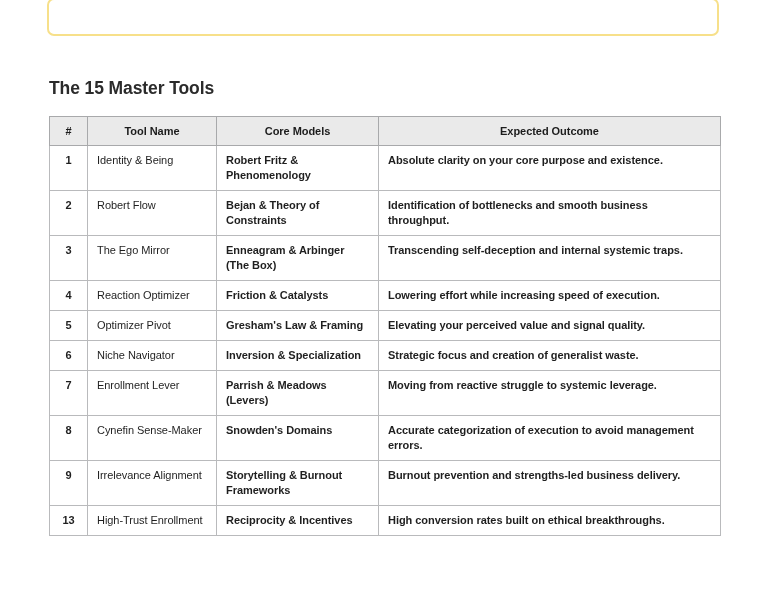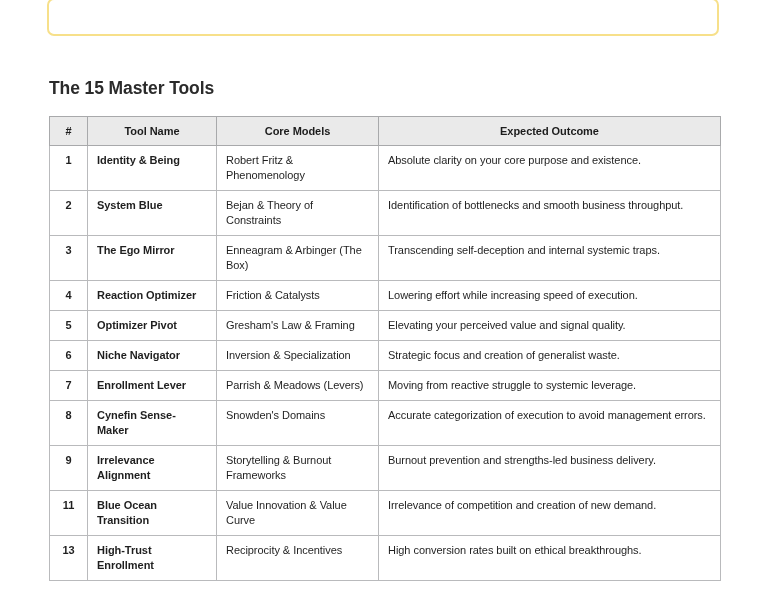--- a/index.html
+++ b/index.html
@@ -90,30 +90,31 @@
   }
 
   table.tools-table tbody td {
     border: 1px solid #b9babc;
     font-size: 11px;
     color: #1f1f1f;
     padding: 7px 9px 7px 9px;
     line-height: 15px;
     vertical-align: top;
     letter-spacing: -0.05px;
+    font-weight: bold;
   }
   table.tools-table tbody td.td-num {
     text-align: center;
     font-weight: bold;
     padding-left: 4px;
     padding-right: 4px;
     font-size: 11px;
   }
   table.tools-table tbody td.td-tool {
-    font-weight: bold;
+    font-weight: normal;
   }
 
   
   .next-heading {
     position: absolute;
     left: 49px;
     top: 584px;
     margin: 0;
     font-size: 17.5px;
     font-weight: bold;
@@ -150,21 +151,21 @@
       </thead>
       <tbody>
         <tr>
           <td class="td-num">1</td>
           <td class="td-tool">Identity &amp; Being</td>
           <td>Robert Fritz &amp; Phenomenology</td>
           <td>Absolute clarity on your core purpose and existence.</td>
         </tr>
         <tr>
           <td class="td-num">2</td>
-          <td class="td-tool">System Blue</td>
+          <td class="td-tool">Robert Flow</td>
           <td>Bejan &amp; Theory of Constraints</td>
           <td>Identification of bottlenecks and smooth business throughput.</td>
         </tr>
         <tr>
           <td class="td-num">3</td>
           <td class="td-tool">The Ego Mirror</td>
           <td>Enneagram &amp; Arbinger (The Box)</td>
           <td>Transcending self-deception and internal systemic traps.</td>
         </tr>
         <tr>
@@ -197,26 +198,20 @@
           <td>Snowden's Domains</td>
           <td>Accurate categorization of execution to avoid management errors.</td>
         </tr>
         <tr>
           <td class="td-num">9</td>
           <td class="td-tool">Irrelevance Alignment</td>
           <td>Storytelling &amp; Burnout Frameworks</td>
           <td>Burnout prevention and strengths-led business delivery.</td>
         </tr>
         <tr>
-          <td class="td-num">11</td>
-          <td class="td-tool">Blue Ocean Transition</td>
-          <td>Value Innovation &amp; Value Curve</td>
-          <td>Irrelevance of competition and creation of new demand.</td>
-        </tr>
-        <tr>
           <td class="td-num">13</td>
           <td class="td-tool">High-Trust Enrollment</td>
           <td>Reciprocity &amp; Incentives</td>
           <td>High conversion rates built on ethical breakthroughs.</td>
         </tr>
 
       </tbody>
     </table>
   </div>
 

